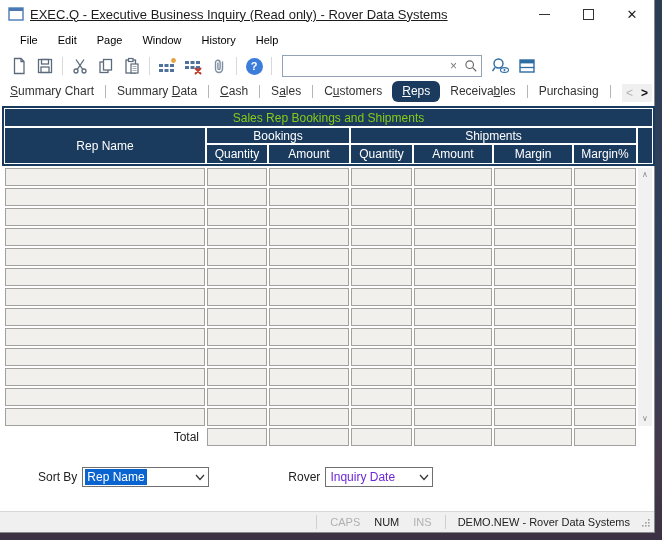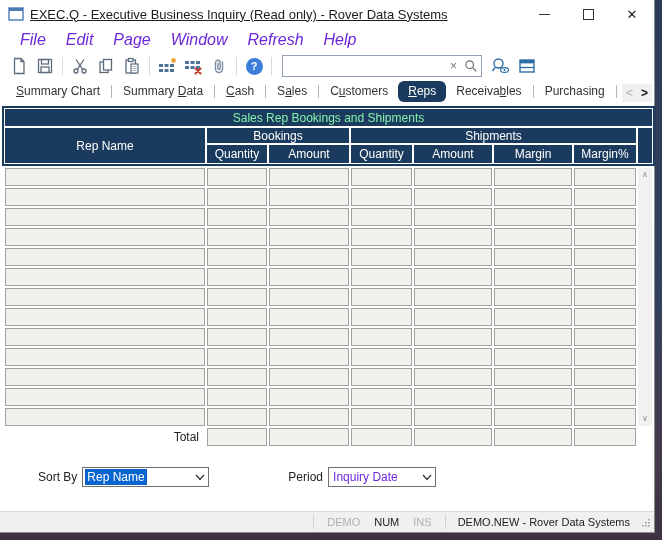--- a/index.html
+++ b/index.html
@@ -16,45 +16,45 @@
   
   .titlebar{height:28px;display:flex;align-items:center;background:#ffffff;flex:0 0 auto;}
   .titlebar .app-icon{margin:0 6px 0 8px;display:flex;align-items:center;}
   .titlebar .title{font-size:13px;color:#1c1c1c;flex:1 1 auto;white-space:nowrap;overflow:hidden;text-decoration:underline;}
   .win-btn{width:44px;height:28px;display:flex;align-items:center;justify-content:center;color:#222;flex:0 0 auto;}
   .glyph-min{width:11px;height:1px;background:#333;display:block;}
   .glyph-max{width:9px;height:9px;border:1px solid #333;display:block;}
   .glyph-close{font-size:13px;line-height:1;color:#222;}
   
   .menubar{height:24px;display:flex;align-items:center;padding-left:10px;background:#fff;flex:0 0 auto;}
-  .menu-item{font-size:16px;color:#6d28d9;padding:4px 10px;font-style:italic;}
+  .menu-item{font-size:11px;color:#000000;padding:4px 10px;}
   
   .toolbar{height:28px;display:flex;align-items:center;padding-left:6px;background:#fff;flex:0 0 auto;}
   .tbtn{width:24px;height:24px;display:flex;align-items:center;justify-content:center;margin:0 1px;}
   .tsep{width:1px;height:18px;background:#d9d9d9;margin:0 4px;flex:0 0 auto;}
   .help-circle{width:17px;height:17px;border-radius:50%;background:#3c7dd9;color:#fff;font-size:11px;font-weight:bold;
     display:flex;align-items:center;justify-content:center;}
   .searchbox{width:198px;height:20px;border:1px solid #93a2b4;display:flex;align-items:center;margin:0 6px;background:#fff;}
   .searchbox input{border:none;outline:none;flex:1 1 auto;height:16px;font-size:12px;font-family:"Liberation Sans",sans-serif;min-width:0;padding:0 4px;}
   .searchbox .clear-x{font-size:12px;color:#777;padding:0 4px;}
   
   .tabbar{height:22px;display:flex;align-items:flex-end;background:#fff;flex:0 0 auto;}
-  .tabstrip{display:flex;align-items:flex-end;flex:1 1 auto;overflow:hidden;padding-left:6px;}
+  .tabstrip{display:flex;align-items:flex-end;flex:1 1 auto;overflow:hidden;}
   .tab{font-size:12px;color:#333;padding:3px 10px 4px 10px;white-space:nowrap;flex:0 0 auto;}
   .tab u{text-decoration:underline;}
   .tab.selected{background:#1b3b5e;color:#fff;border-radius:6px;}
   .tab-sep{width:1px;height:13px;background:#b5b5b5;margin:0 1px 4px 1px;flex:0 0 auto;}
   .tab-scroll{display:flex;align-items:center;flex:0 0 auto;padding-right:2px;}
   .tsc{width:15px;height:18px;display:flex;align-items:center;justify-content:center;font-size:12px;background:#f0f0f0;}
   .tsc.left{color:#b0b0b0;}
   .tsc.right{color:#111;font-weight:bold;}
   
   .content{flex:1 1 auto;position:relative;background:#fff;display:flex;flex-direction:column;}
   .table-outer{margin:4px 0 0 2px;width:647px;border:2px solid #1b3b5e;background:#fff;padding:1px;box-sizing:content-box;flex:0 0 auto;}
-  .tbl-title{height:17px;background:#1b3b5e;color:#86efac;font-size:12px;display:flex;align-items:center;justify-content:center;margin-bottom:2px;}
+  .tbl-title{height:17px;background:#1b3b5e;color:#84cc16;font-size:12px;display:flex;align-items:center;justify-content:center;margin-bottom:2px;}
   .hdr-row{display:flex;}
   .hdr-grid{display:grid;grid-template-columns:200px 60px 80px 61px 78px 78px 62px;grid-template-rows:15px 18px;gap:2px;background:#fff;}
   .hcell{background:#1b3b5e;color:#fff;font-size:12px;display:flex;align-items:center;justify-content:center;}
   .hcell.rep{grid-row:1/3;grid-column:1;}
   .hcell.grp-bookings{grid-row:1;grid-column:2/4;}
   .hcell.grp-shipments{grid-row:1;grid-column:4/8;}
   .hdr-corner{width:14px;margin-left:2px;background:#1b3b5e;}
   .body-wrap{display:flex;margin:2px 0 0 5px;flex:0 0 auto;}
   .body-grid{display:grid;grid-template-columns:200px 60px 80px 61px 78px 78px 62px;grid-auto-rows:18px;gap:2px;}
   .dcell{background:#f1f0ed;border:1px solid #a3a19e;box-sizing:border-box;font-size:11px;color:#222;}
@@ -107,21 +107,21 @@
     <span class="win-btn">
         <span class="glyph-close">✕</span>
       </span>
   </div>
 
   <div class="menubar">
       <span class="menu-item">File</span>
       <span class="menu-item">Edit</span>
       <span class="menu-item">Page</span>
       <span class="menu-item">Window</span>
-      <span class="menu-item">Refresh</span>
+      <span class="menu-item">History</span>
       <span class="menu-item">Help</span>
     </div>
 
   <div class="toolbar">
     <span class="tbtn">
       <svg width="18" height="18" viewBox="0 0 18 18">
         <path d="M4.5 1.5 h6.5 l3 3 V16.5 H4.5 z" fill="none" stroke="#5c6b7c" stroke-width="1.3"></path>
         <path d="M11 1.5 v3 h3" fill="none" stroke="#5c6b7c" stroke-width="1.3"></path>
       </svg>
     </span>
@@ -377,37 +377,37 @@
     <div class="controls">
       <span class="ctl-label">Sort By</span>
       <div class="combo sortby sel">
         <span class="val">Rep Name</span>
         <span class="chev">
           <svg width="12" height="10" viewBox="0 0 12 10">
               <path d="M2 3 L6 7.5 L10 3" fill="none" stroke="#333" stroke-width="1.2"></path>
             </svg>
         </span>
       </div>
-      <span class="ctl-label gap-period">Period</span>
+      <span class="ctl-label gap-period">Rover</span>
       <div class="combo period">
         <span class="val">Inquiry Date</span>
         <span class="chev">
           <svg width="12" height="10" viewBox="0 0 12 10">
               <path d="M2 3 L6 7.5 L10 3" fill="none" stroke="#333" stroke-width="1.2"></path>
             </svg>
         </span>
       </div>
     </div>
 
   </div>
 
   <div class="statusbar">
     <span class="sb-spacer"></span>
     <span class="sb-sep"></span>
-    <span class="sb-flag dim">DEMO</span>
+    <span class="sb-flag dim">CAPS</span>
     <span class="sb-flag">NUM</span>
     <span class="sb-flag dim">INS</span>
     <span class="sb-sep"></span>
     <span class="sb-msg">DEMO.NEW - Rover Data Systems</span>
     <span class="sb-grip">
       <svg width="11" height="11" viewBox="0 0 11 11">
         <g fill="#a0a0a0">
           <rect x="8" y="2" width="1.6" height="1.6"></rect>
           <rect x="5" y="5" width="1.6" height="1.6"></rect>
             <rect x="8" y="5" width="1.6" height="1.6"></rect>

